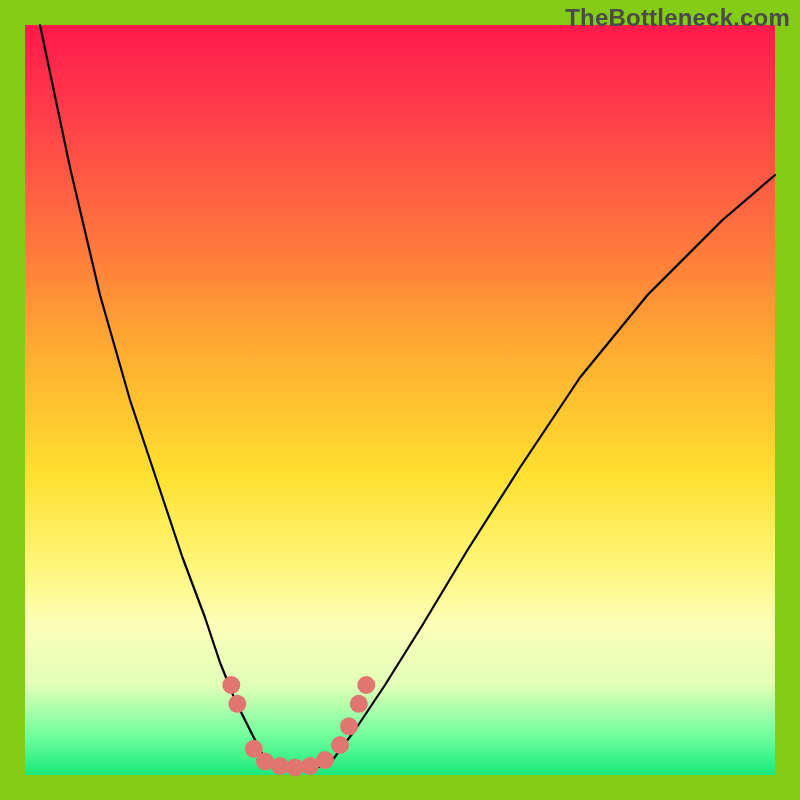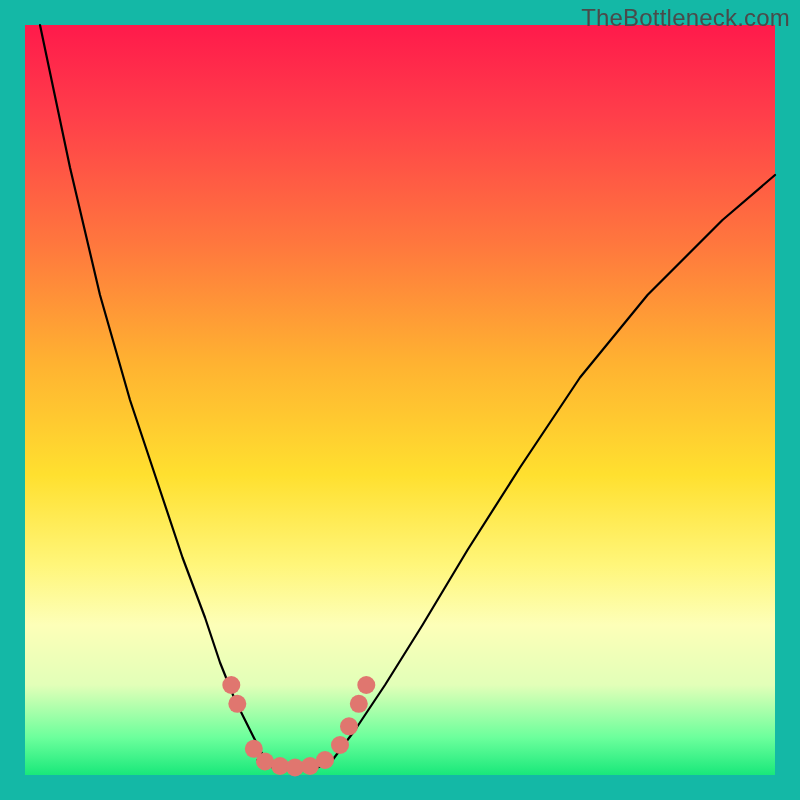--- a/index.html
+++ b/index.html
@@ -8,21 +8,22 @@
     width: 800px;
     height: 800px;
     background: #000;
     font-family: Arial, Helvetica, sans-serif;
     overflow: hidden;
   }
   .frame {
     position: absolute;
     left: 0; top: 0;
     width: 800px; height: 800px;
-    background: #14b8a6;
+    background: #84cc16;
+    font-weight: bold;
   }
   .plot {
     position: absolute;
     left: 25px;
     top: 25px;
     width: 750px;
     height: 750px;
     
     background: linear-gradient(to bottom,
       #ff1a4b 0%,

